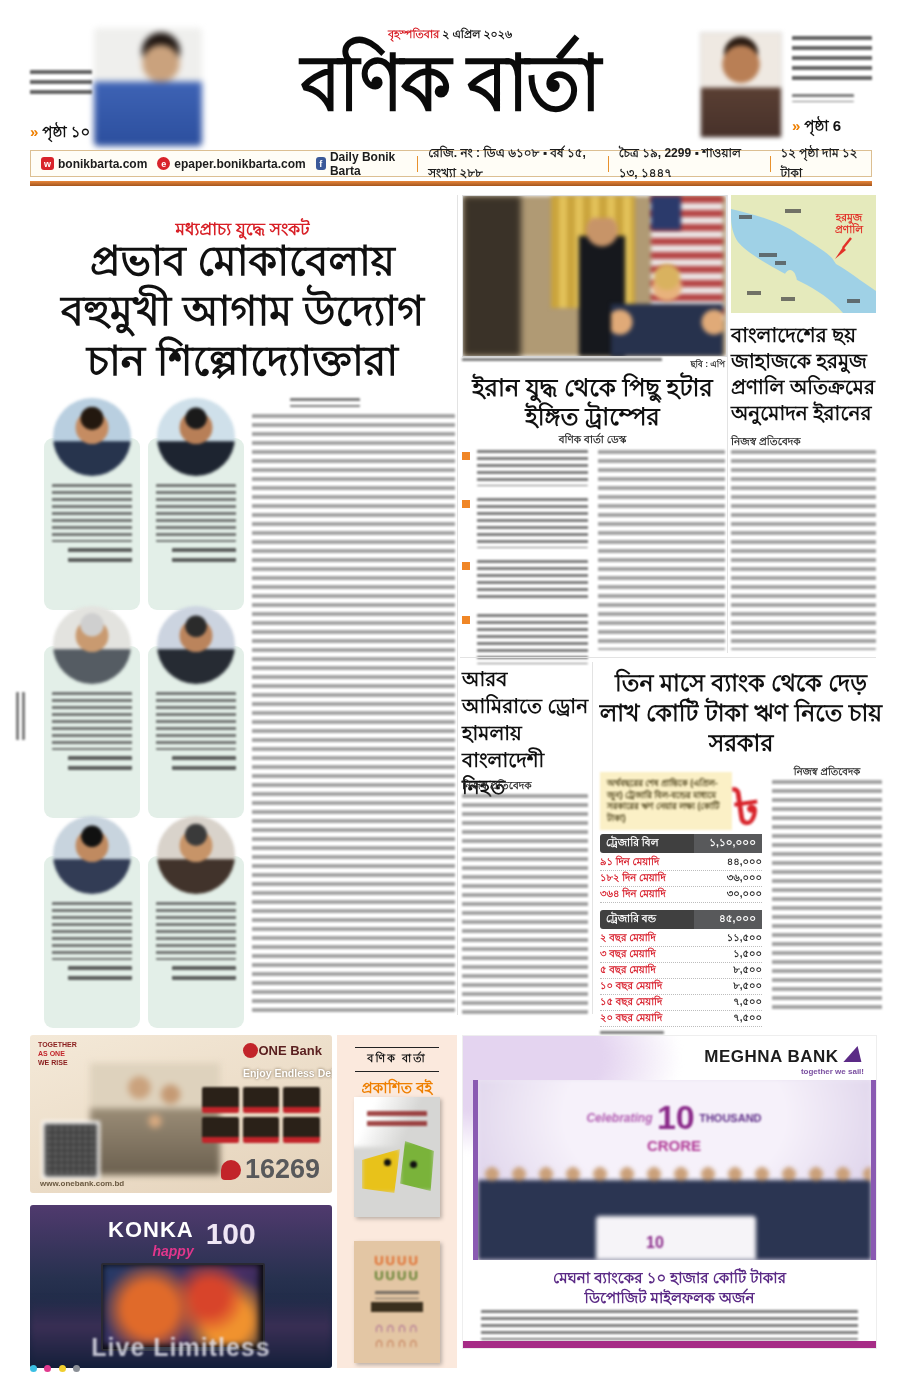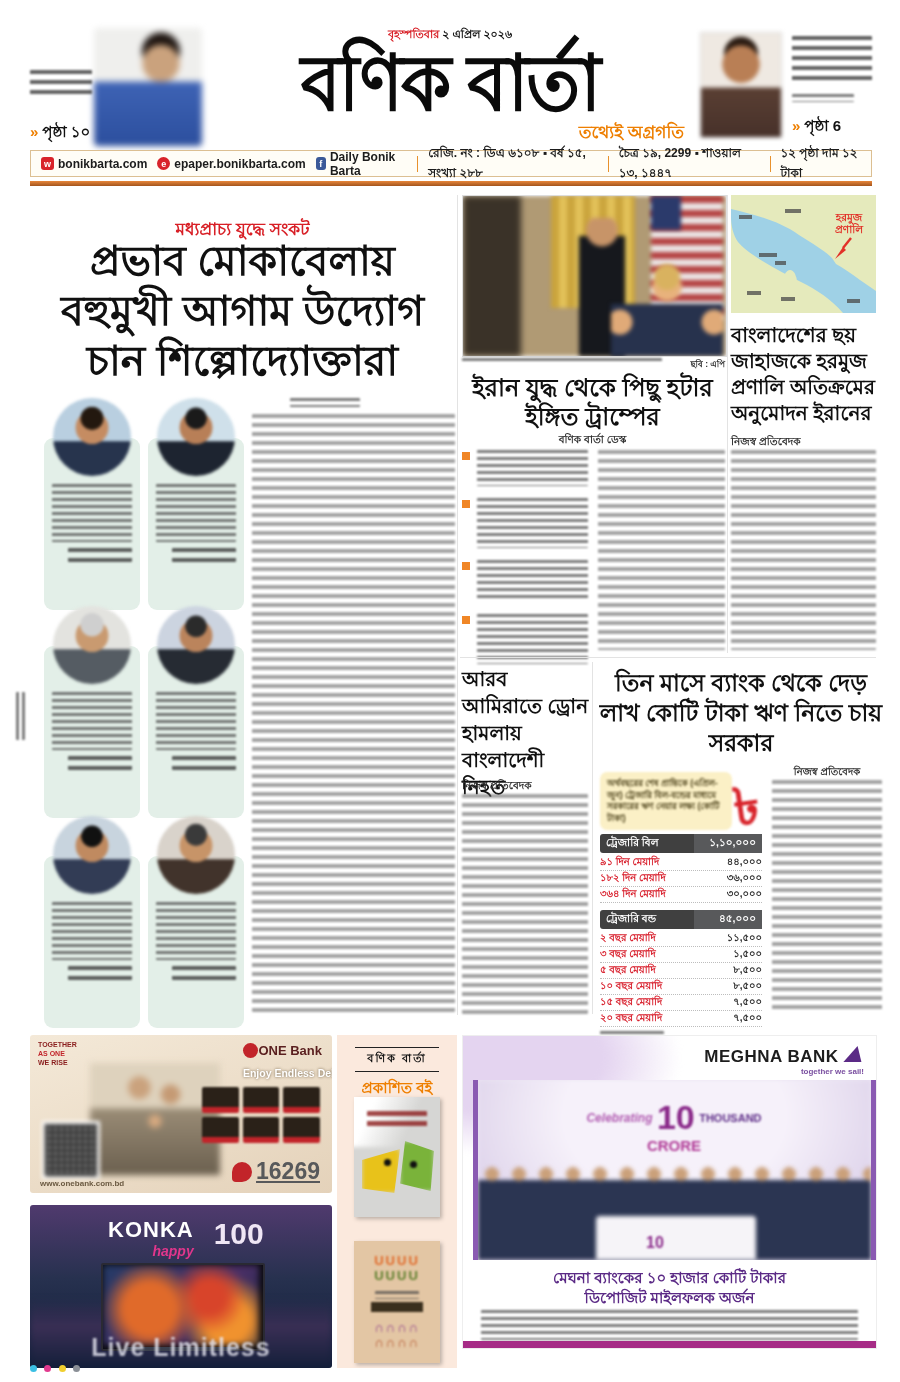--- a/index.html
+++ b/index.html
@@ -32,21 +32,21 @@
   .qcard{width:96px;}
   .qphoto{width:78px;height:78px;border-radius:50%;margin:0 auto;position:relative;z-index:2;filter:blur(1.6px);}
   .qbox{background:#e3efe8;border-radius:9px;margin-top:-38px;padding:46px 8px 8px 8px;min-height:118px;}
   
   .trow{display:flex;align-items:center;height:15px;border-bottom:1px dotted #bdbdbd;font-size:10px;font-weight:bold;}
   .trow .lbl{color:#d92330;flex:1;filter:blur(.7px);}
   .trow .val{color:#2b2b2b;text-align:right;filter:blur(.6px);}
   .thead{display:flex;height:19px;margin:4px 0 2px 0;font-size:10.5px;font-weight:bold;color:#fff;}
   .thead .hl{background:#404040;flex:0 0 88px;display:flex;align-items:center;padding-left:6px;border-radius:3px 0 0 3px;filter:blur(.5px);}
   .thead .hr{background:#58595b;flex:1;display:flex;align-items:center;justify-content:flex-end;padding-right:6px;filter:blur(.5px);}
-  .note-box{background:#fbf0c6;border-radius:7px;padding:6px 7px;font-size:8.6px;font-weight:bold;color:#4a3f17;
+  .note-box{background:#fbf0c6;border-radius:0;padding:6px 7px;font-size:8.6px;font-weight:bold;color:#4a3f17;
             line-height:1.35;filter:blur(.8px);}
   
   .onebank{background:linear-gradient(160deg,#f4e9d8,#e9d9c3 70%,#e4d2ba);overflow:hidden;}
   .konka{background:linear-gradient(180deg,#503a6e 0%,#27314f 45%,#101d38 100%);overflow:hidden;}
   .books{background:#fbe9dd;overflow:hidden;}
   .meghna{background:#ffffff;overflow:hidden;border:1px solid #eee;}
   .tile{background:#2a2118;border-bottom:6px solid #c2242a;border-radius:2px;}
   .qr{background:
       repeating-linear-gradient(0deg,#111 0 3px,transparent 3px 6px),
       repeating-linear-gradient(90deg,#111 0 3px,#fff 3px 6px);}
@@ -71,21 +71,20 @@
       <span class="chev">»</span><span>পৃষ্ঠা ১০</span>
     </div>
   </div>
 
   <div class="abs center" style="left:210px;top:26px;width:480px;">
     <div style="font-size:11px;font-weight:bold;">
       <span class="kicker">বৃহস্পতিবার</span>
       <span>২ এপ্রিল ২০২৬</span>
     </div>
     <div class="masthead-logo" style="font-size:72px;line-height:1.0;margin-top:2px;">বণিক বার্তা</div>
-    <div style="text-align:right;color:#ee7f01;font-weight:bold;font-size:17px;margin-top:0px;padding-right:6px;">তথ্যেই অগ্রগতি</div>
   </div>
 
   <div class="abs" style="left:700px;top:28px;width:176px;height:118px;">
     <div class="abs blur2" style="left:0;top:4px;width:80px;height:104px;border:1px solid #d8d8d8;background:
                 radial-gradient(circle at 50% 30%,#b97f55 0 22%,transparent 23%),
                 radial-gradient(circle at 50% 20%,#2a1b12 0 18%,transparent 19%),
                 linear-gradient(180deg,#efe9e2 0 52%,#5a3f33 53%,#47312a 100%);"></div>
     <div class="abs btxt" style="left:92px;top:8px;width:80px;height:48px;"></div>
     <div class="abs btxt tiny" style="left:92px;top:66px;width:62px;height:8px;"></div>
     <div class="abs page-chip" style="left:92px;top:86px;">
@@ -313,27 +312,27 @@
       <div class="tile" style="height:20px;"></div>
       <div class="tile" style="height:20px;"></div>
       <div class="tile" style="height:20px;"></div>
       <div class="tile" style="height:20px;"></div>
       <div class="tile" style="height:20px;"></div>
     </div>
     <div class="abs qr blur2" style="left:12px;top:86px;width:52px;height:52px;border:3px solid #fff;"></div>
     <div class="abs" style="left:10px;top:144px;font-size:8px;font-weight:bold;color:#6b5a42;filter:blur(.5px);">www.onebank.com.bd</div>
     <div class="abs" style="right:12px;bottom:8px;display:flex;align-items:center;gap:4px;">
       <span style="width:20px;height:20px;border-radius:50% 50% 50% 4px;background:#c2242a;display:inline-block;"></span>
-      <span style="font-size:23px;font-weight:900;color:#58595b;filter:blur(.5px);text-decoration:underline;">16269</span>
+      <span style="font-size:27px;font-weight:900;color:#58595b;filter:blur(.5px);">16269</span>
     </div>
   </div>
 
   <div class="abs konka" style="left:30px;top:1205px;width:302px;height:163px;border-radius:3px;">
     <div class="abs blur3" style="left:0;bottom:0;width:302px;height:70px;background:linear-gradient(180deg,transparent,#3a2f55 40%,#141f3a);"></div>
-    <div class="abs" style="left:78px;top:12px;display:flex;align-items:flex-start;gap:8px;filter:blur(.6px);">
+    <div class="abs" style="left:78px;top:12px;display:flex;align-items:flex-start;filter:blur(.6px);">
       <div>
         <div style="font-size:22px;font-weight:900;color:#fff;letter-spacing:1px;">KONKA</div>
         <div style="display:flex;align-items:flex-end;gap:4px;flex-direction:column;">
           <span style="font-size:14px;font-weight:bold;color:#e0368c;font-style:italic;">happy</span>
           <span style="font-size:11px;font-weight:bold;color:#f4d420;">ঢাকা</span>
         </div>
       </div>
       <span style="font-size:30px;font-weight:900;color:#efe6f5;margin-left:12px;">100</span>
     </div>
     <div class="abs" style="left:71px;top:58px;width:160px;height:84px;background:#0b0b10;border:2px solid #2a2a33;border-radius:2px;overflow:hidden;">

